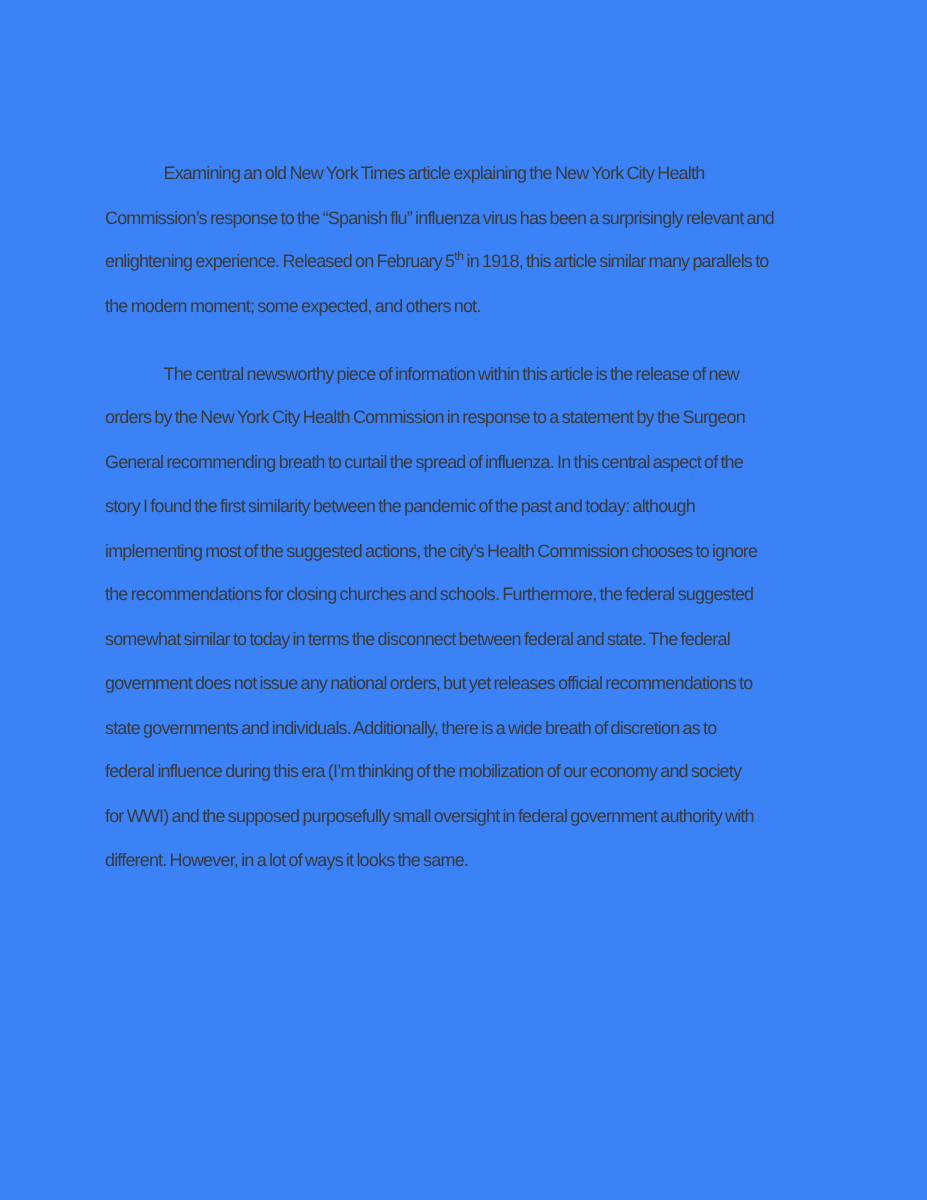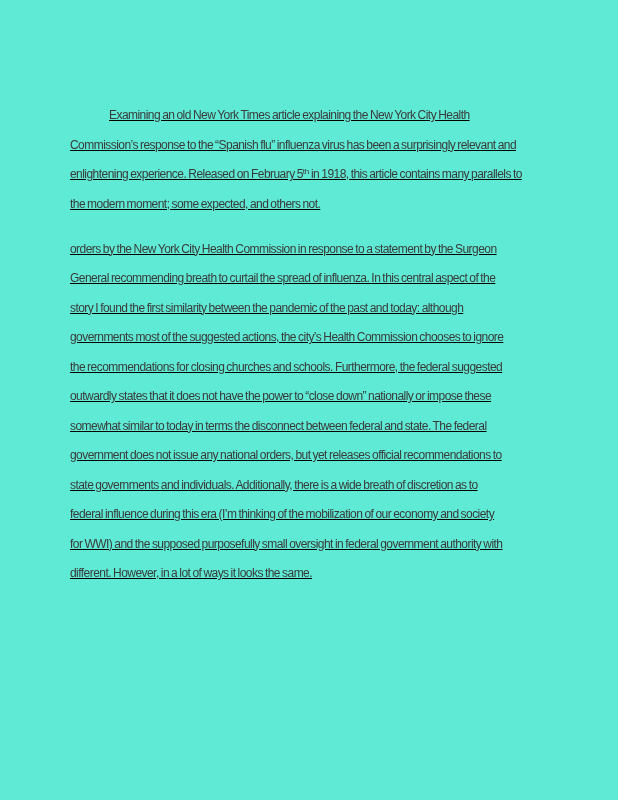--- a/index.html
+++ b/index.html
@@ -39,38 +39,38 @@
   sup.ord {
     font-size: 8px;
     line-height: 0;
     vertical-align: 4.5px;
     letter-spacing: -0.3px;
   }
 </style>
 </head>
 <body>
 
-<div class="page" style="background: #5eead4; text-decoration: underline;">
+<div class="page" style="background: #3b82f6;">
 
   <div class="content" style="color: rgb(58, 58, 58);">
 
     <p class="para">
       <span class="line indent">Examining an old New York Times article explaining the New York City Health</span>
       <span class="line">Commission’s response to the “Spanish flu” influenza virus has been a surprisingly relevant and</span>
-      <span class="line"><span>enlightening experience. Released on February 5</span><sup class="ord">th</sup><span> in 1918, this article contains many parallels to</span></span>
+      <span class="line"><span>enlightening experience. Released on February 5</span><sup class="ord">th</sup><span> in 1918, this article similar many parallels to</span></span>
       <span class="line">the modern moment; some expected, and others not.</span>
     </p>
 
     <p class="para">
+      <span class="line indent">The central newsworthy piece of information within this article is the release of new</span>
       <span class="line">orders by the New York City Health Commission in response to a statement by the Surgeon</span>
       <span class="line">General recommending breath to curtail the spread of influenza. In this central aspect of the</span>
       <span class="line">story I found the first similarity between the pandemic of the past and today: although</span>
-      <span class="line">governments most of the suggested actions, the city’s Health Commission chooses to ignore</span>
+      <span class="line">implementing most of the suggested actions, the city’s Health Commission chooses to ignore</span>
       <span class="line">the recommendations for closing churches and schools. Furthermore, the federal suggested</span>
-      <span class="line">outwardly states that it does not have the power to “close down” nationally or impose these</span>
       <span class="line">somewhat similar to today in terms the disconnect between federal and state. The federal</span>
       <span class="line">government does not issue any national orders, but yet releases official recommendations to</span>
       <span class="line">state governments and individuals. Additionally, there is a wide breath of discretion as to</span>
       <span class="line">federal influence during this era (I’m thinking of the mobilization of our economy and society</span>
       <span class="line">for WWI) and the supposed purposefully small oversight in federal government authority with</span>
       <span class="line">different. However, in a lot of ways it looks the same.</span>
     </p>
 
   </div>
 </div>

